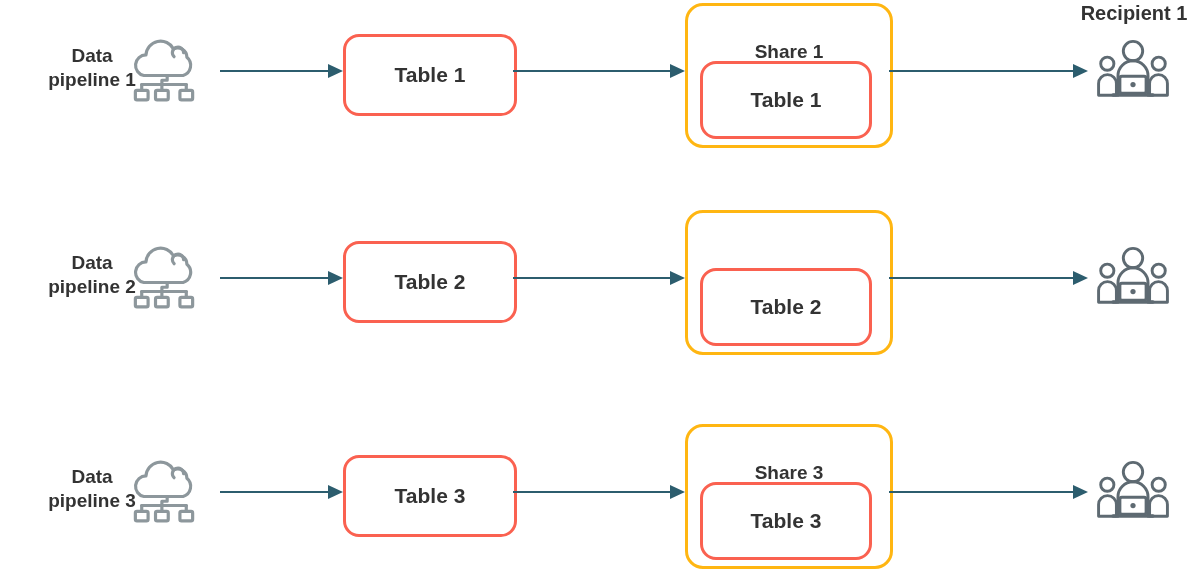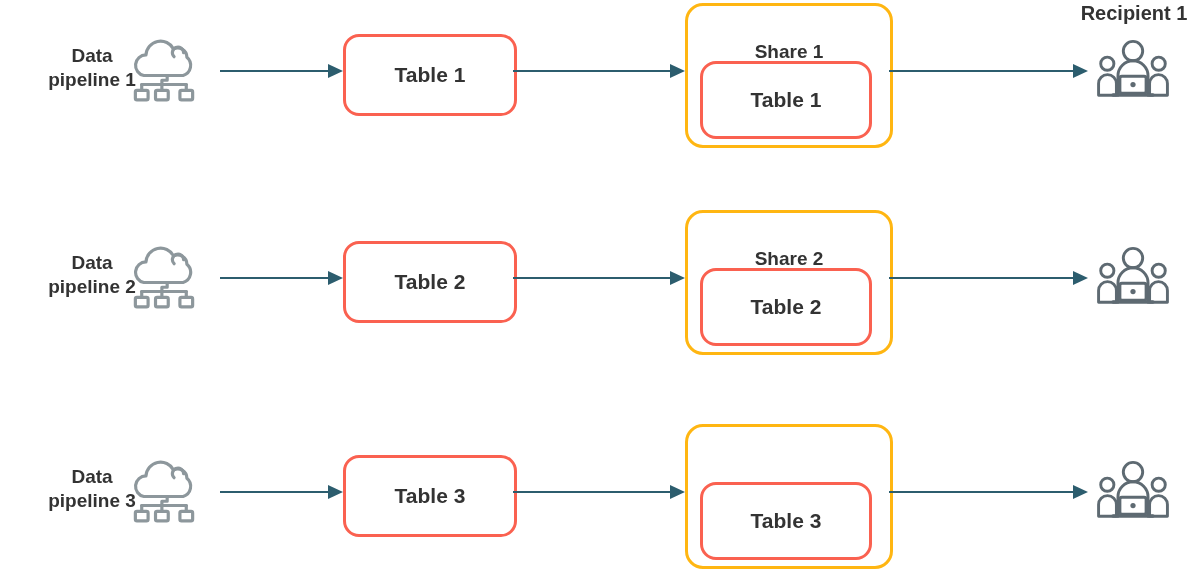--- a/index.html
+++ b/index.html
@@ -134,21 +134,20 @@
         <div class="head"></div>
       </div>
     <div class="table-box">
         <span>Table 2</span>
       </div>
     <div class="arrow arrow-2">
         <div class="line"></div>
         <div class="head"></div>
       </div>
     <div class="share-box">
-      <div class="share-title">Share 2</div>
       <div class="inner-table-box">
           <span>Table 2</span>
         </div>
     </div>
     <div class="arrow arrow-3">
         <div class="line"></div>
         <div class="head"></div>
       </div>
     <span class="people-icon">
       <svg width="78" height="64" viewBox="0 0 80 66">
@@ -170,20 +169,21 @@
         <div class="head"></div>
       </div>
     <div class="table-box">
         <span>Table 3</span>
       </div>
     <div class="arrow arrow-2">
         <div class="line"></div>
         <div class="head"></div>
       </div>
     <div class="share-box">
+      <div class="share-title">Share 3</div>
       <div class="inner-table-box">
           <span>Table 3</span>
         </div>
     </div>
     <div class="arrow arrow-3">
         <div class="line"></div>
         <div class="head"></div>
       </div>
     <span class="people-icon">
       <svg width="78" height="64" viewBox="0 0 80 66">

